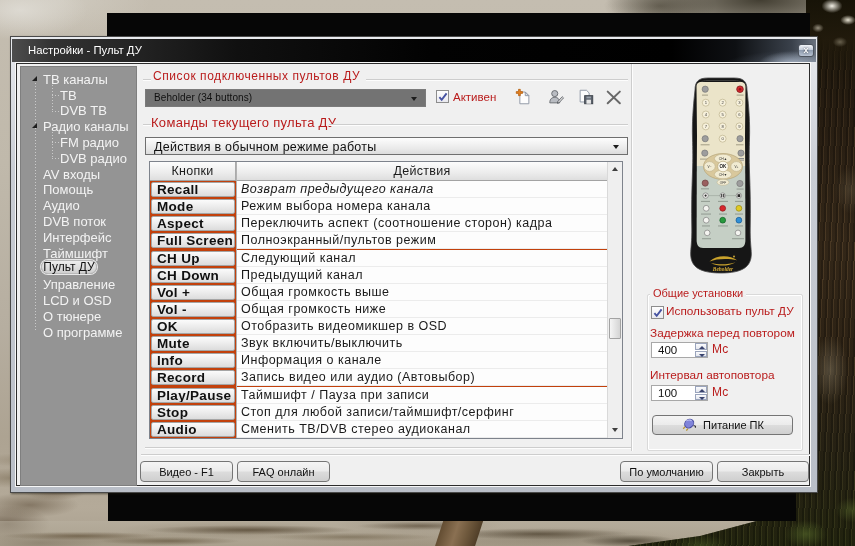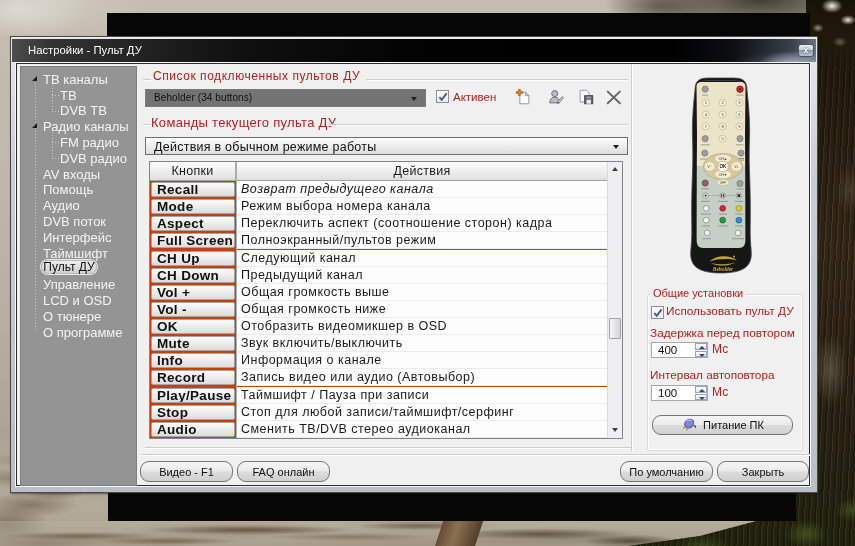--- a/index.html
+++ b/index.html
@@ -75,21 +75,21 @@
 #tree{position:absolute;left:3px;top:2px;width:117px;height:420px;background:#949494;border:1px solid #7f7f7f;color:#f3f3f3;font-size:13px;}
 .ti{position:absolute;left:0;white-space:nowrap;}
 .tmark{position:absolute;width:0;height:0;border-bottom:5px solid #1d1d1d;border-left:5px solid transparent;}
 #tsel{position:absolute;width:56px;height:14px;background:linear-gradient(180deg,#ededed,#d0d0d0);border:1px solid #b9b9b9;border-radius:7px;box-shadow:0 0 0 1px #e8e8e8;
 color:#111;font-size:12px;letter-spacing:0;text-align:center;line-height:12.5px;}
 
 
 .glabel{position:absolute;font-size:11.8px;color:#b91c1c;white-space:nowrap;line-height:14px;}
 .etchh{position:absolute;height:2px;border-top:1px solid #cdcdcd;border-bottom:1px solid #fdfdfd;}
 .etchv{position:absolute;width:2px;border-left:1px solid #cdcdcd;border-right:1px solid #fdfdfd;}
-.btn{position:absolute;border:1px solid #757575;border-radius:9px;font-size:11px;
+.btn{position:absolute;border:1px solid #757575;border-radius:4px;font-size:11px;
 background:linear-gradient(180deg,#f5f5f5,#ebebeb 48%,#dcdcdc 52%,#cfcfcf 100%);
 color:#111;text-align:center;}
 .combo{position:absolute;border:1px solid #7b7b7b;background:#737373;font-size:10px;letter-spacing:0.1px;color:#101010;}
 .combo .ct{position:absolute;left:8px;top:2px;}
 .arrowdn{position:absolute;width:0;height:0;border-left:3.5px solid transparent;border-right:3.5px solid transparent;border-top:4px solid #1c1c1c;}
 
 
 #grid{position:absolute;left:132px;top:97px;width:474px;height:278px;border:1px solid #7e838c;background:#c2410c;}
 #ghead{position:absolute;left:0;top:0;width:457px;height:19px;
 background:linear-gradient(180deg,#fcfcfc,#ececec 60%,#dedede);border-bottom:1px solid #a3a3a3;}

